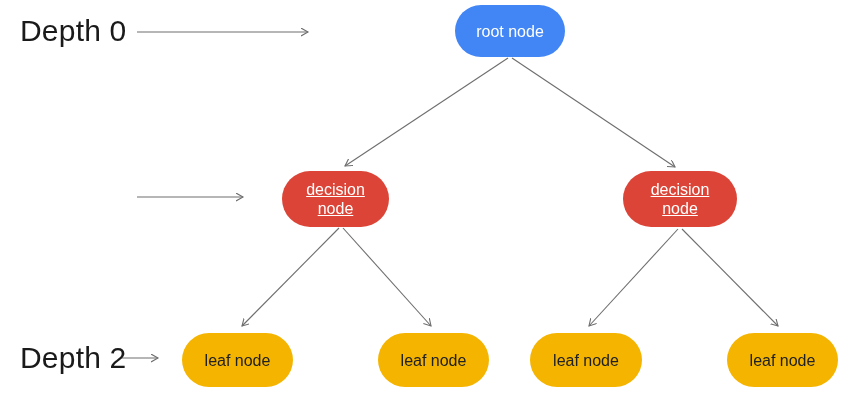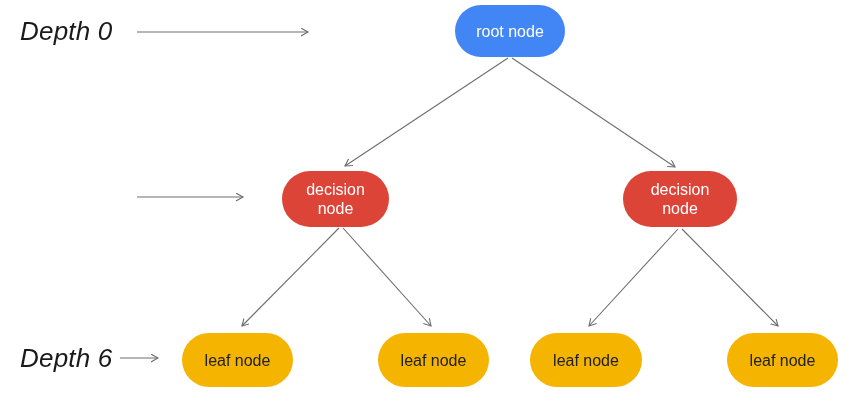--- a/index.html
+++ b/index.html
@@ -17,40 +17,39 @@
     position: absolute;
     left: 0; top: 0;
     width: 856px; height: 409px;
     pointer-events: none;
   }
   .edge { stroke: #6e6e6e; stroke-width: 1.1; }
 
   .depth-label {
     position: absolute;
     left: 20px;
-    font-size: 26px;
+    font-size: 30px;
     line-height: 26px;
     color: #1a1a1a;
     letter-spacing: 0.2px;
     white-space: nowrap;
-    font-style: italic;
   }
 
   .node {
     position: absolute;
     display: flex;
     align-items: center;
     justify-content: center;
     text-align: center;
     font-size: 16px;
     line-height: 19px;
   }
   .node .node-label { display: block; }
   .nowrap { white-space: nowrap; }
-  .wrap-narrow { width: 74px; }
+  .wrap-narrow { width: 74px; text-decoration: underline; }
 
   .node-root      { left: 455px; top: 5px;   width: 110px; height: 52px; border-radius: 26px; }
   .node-dec-left  { left: 282px; top: 171px; width: 107px; height: 56px; border-radius: 28px; }
   .node-dec-right { left: 623px; top: 171px; width: 114px; height: 56px; border-radius: 28px; }
   .node-leaf-1    { left: 182px; top: 333px; width: 111px; height: 54px; border-radius: 27px; }
   .node-leaf-2    { left: 378px; top: 333px; width: 111px; height: 54px; border-radius: 27px; }
   .node-leaf-3    { left: 530px; top: 333px; width: 112px; height: 54px; border-radius: 27px; }
   .node-leaf-4    { left: 727px; top: 333px; width: 111px; height: 54px; border-radius: 27px; }
 
   .lbl-depth-0 { top: 18px;  }
@@ -75,21 +74,21 @@
 
     <line class="edge" x1="508" y1="58" x2="345" y2="166" marker-end="url(#arrowhead)"></line>
     <line class="edge" x1="512" y1="58" x2="675" y2="167" marker-end="url(#arrowhead)"></line>
     <line class="edge" x1="339" y1="228" x2="242" y2="326" marker-end="url(#arrowhead)"></line>
     <line class="edge" x1="343" y1="228" x2="431" y2="326" marker-end="url(#arrowhead)"></line>
     <line class="edge" x1="678" y1="229" x2="589" y2="326" marker-end="url(#arrowhead)"></line>
     <line class="edge" x1="682" y1="229" x2="778" y2="326" marker-end="url(#arrowhead)"></line>
   </svg>
 
   <div class="depth-label lbl-depth-0">Depth 0</div>
-  <div class="depth-label lbl-depth-2">Depth 6</div>
+  <div class="depth-label lbl-depth-2">Depth 2</div>
 
   <div class="node node-root" style="background: rgb(66, 133, 244);">
     <span class="node-label nowrap" style="color: rgb(255, 255, 255);">root node</span>
   </div>
 
   <div class="node node-dec-left" style="background: rgb(219, 68, 55);">
     <span class="node-label wrap-narrow" style="color: rgb(255, 255, 255);">decision node</span>
   </div>
 
   <div class="node node-dec-right" style="background: rgb(219, 68, 55);">

